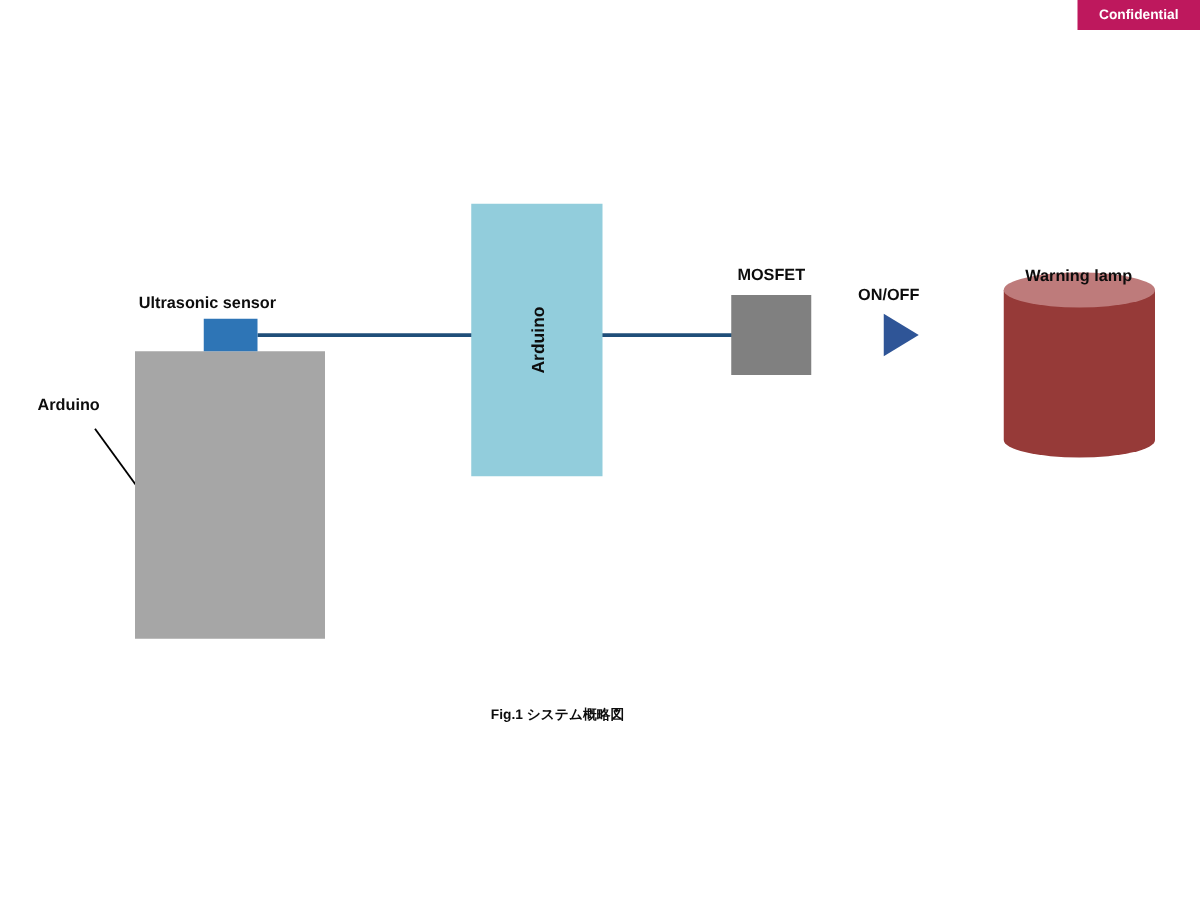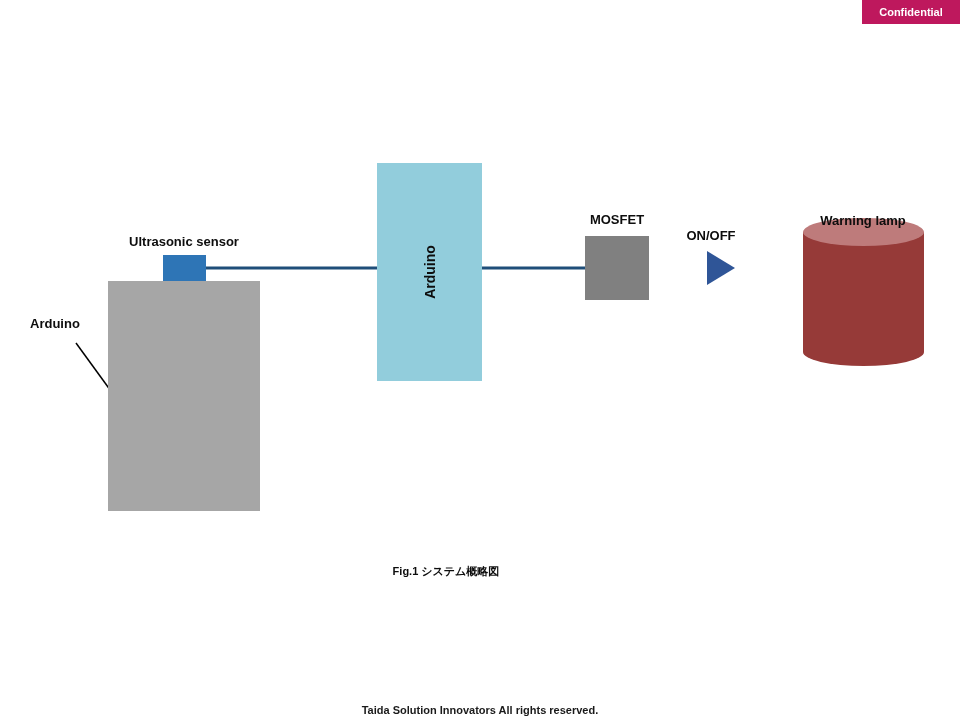--- a/index.html
+++ b/index.html
@@ -52,21 +52,21 @@
     left:585px;top:236px;width:64px;height:64px;
     background:#808080;
   }
   #onoff-arrow{
     left:707px;top:251px;
     width:0;height:0;
     border-top:17px solid transparent;
     border-bottom:17px solid transparent;
     border-left:28px solid #2F5597;
   }
-  #ultrasonic-label{left:104px;top:234px;width:160px;}
+  #ultrasonic-label{left:86px;top:234px;width:160px;}
   #dustbox-label{left:30px;top:316px;}
   #mosfet-label{left:557px;top:212px;width:120px;}
   #onoff-label{left:651px;top:228px;width:120px;}
   #lamp-label{left:793px;top:190px;width:140px;margin-top:23px;}
   #figure-caption{
     left:0;top:564px;width:892px;
     font-size:11px;font-weight:bold;
     text-align:center;color:#0d0d0d;
   }
   #footer-copyright{
@@ -115,15 +115,14 @@
 
   <div id="mosfet-box" class="abs"></div>
   <div id="mosfet-label" class="abs label centered">MOSFET</div>
 
   <div id="onoff-label" class="abs label centered">ON/OFF</div>
   <div id="onoff-arrow" class="abs"></div>
 
   <div id="lamp-label" class="abs label centered">Warning lamp</div>
 
   <div id="figure-caption" class="abs">Fig.1 システム概略図</div>
-  <div id="footer-copyright" class="abs">Taida Solution Innovators  All rights reserved.</div>
 
 </div>
 
 </body></html>

